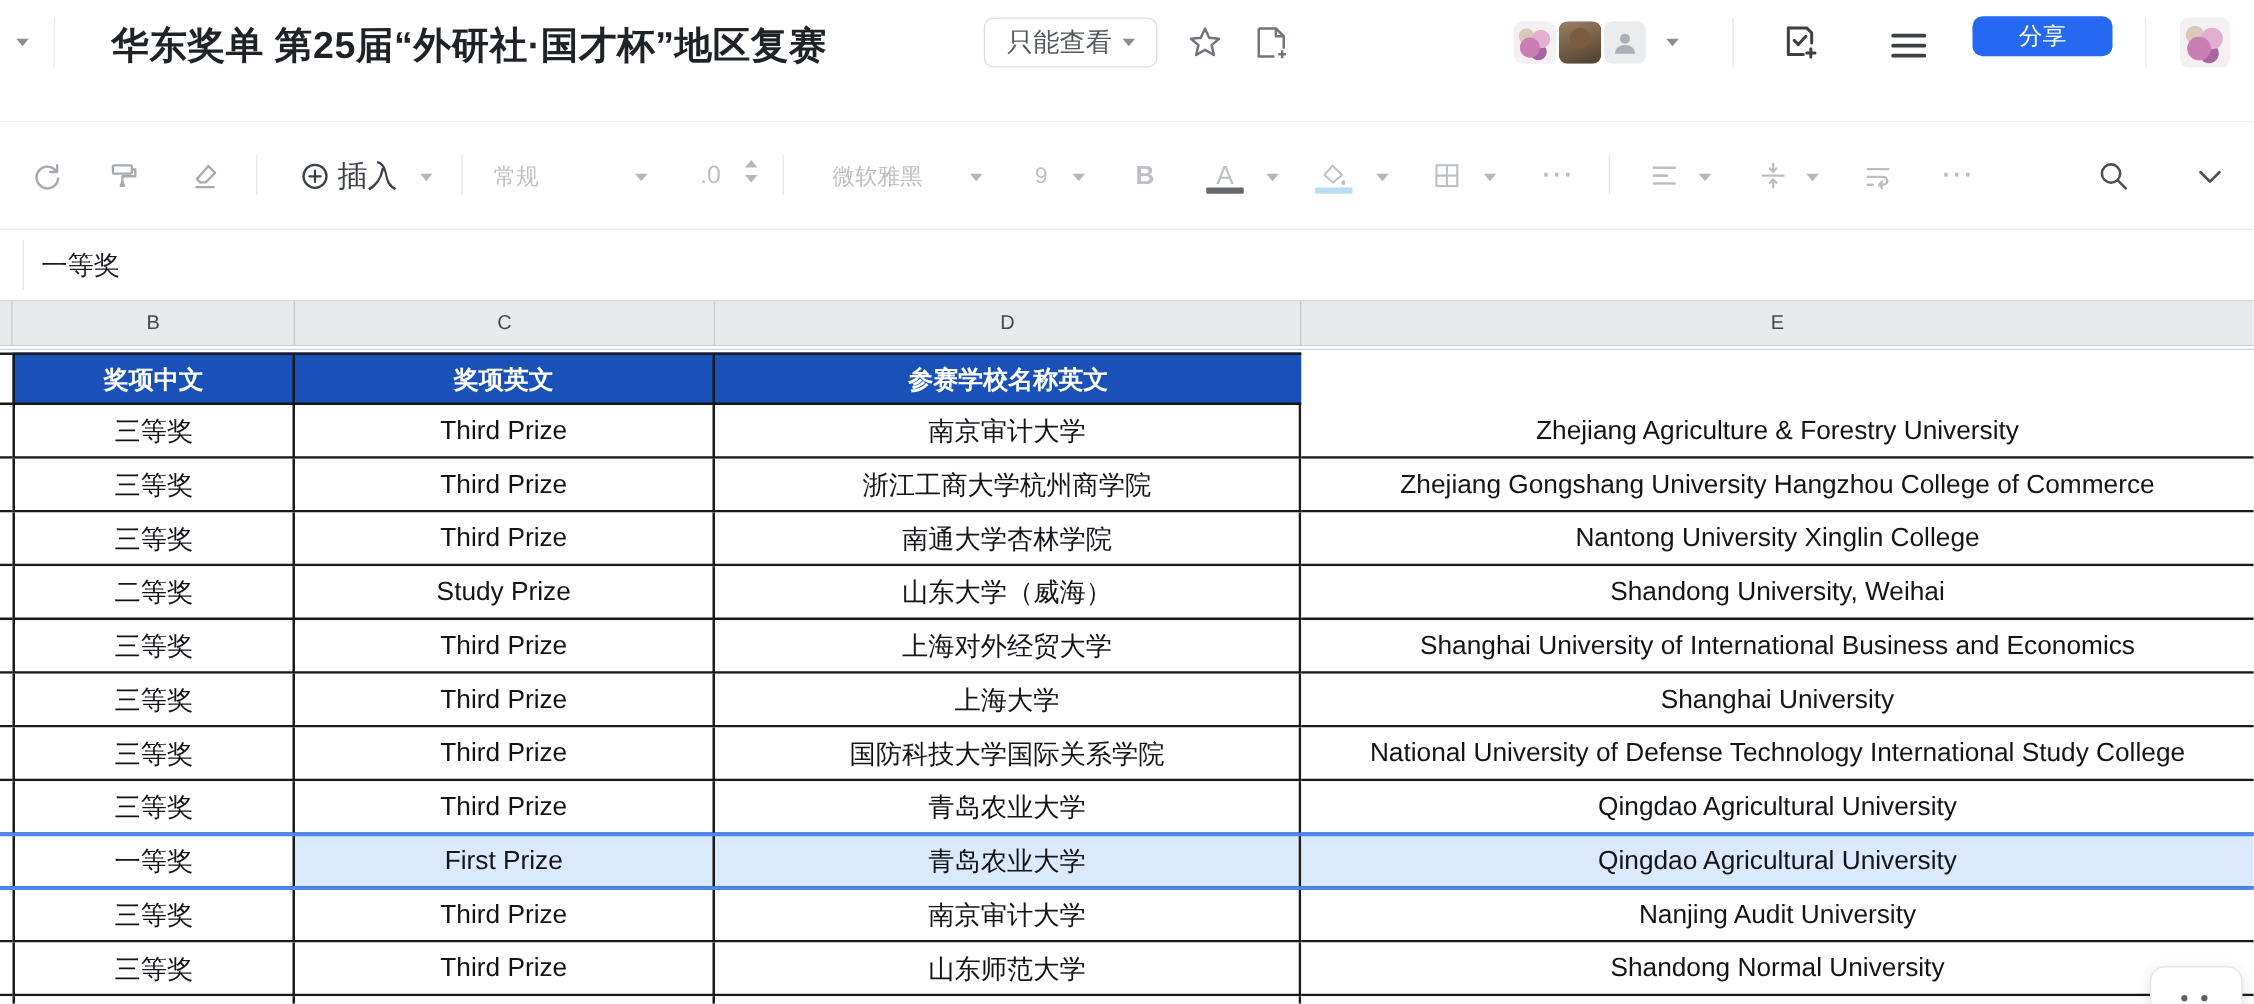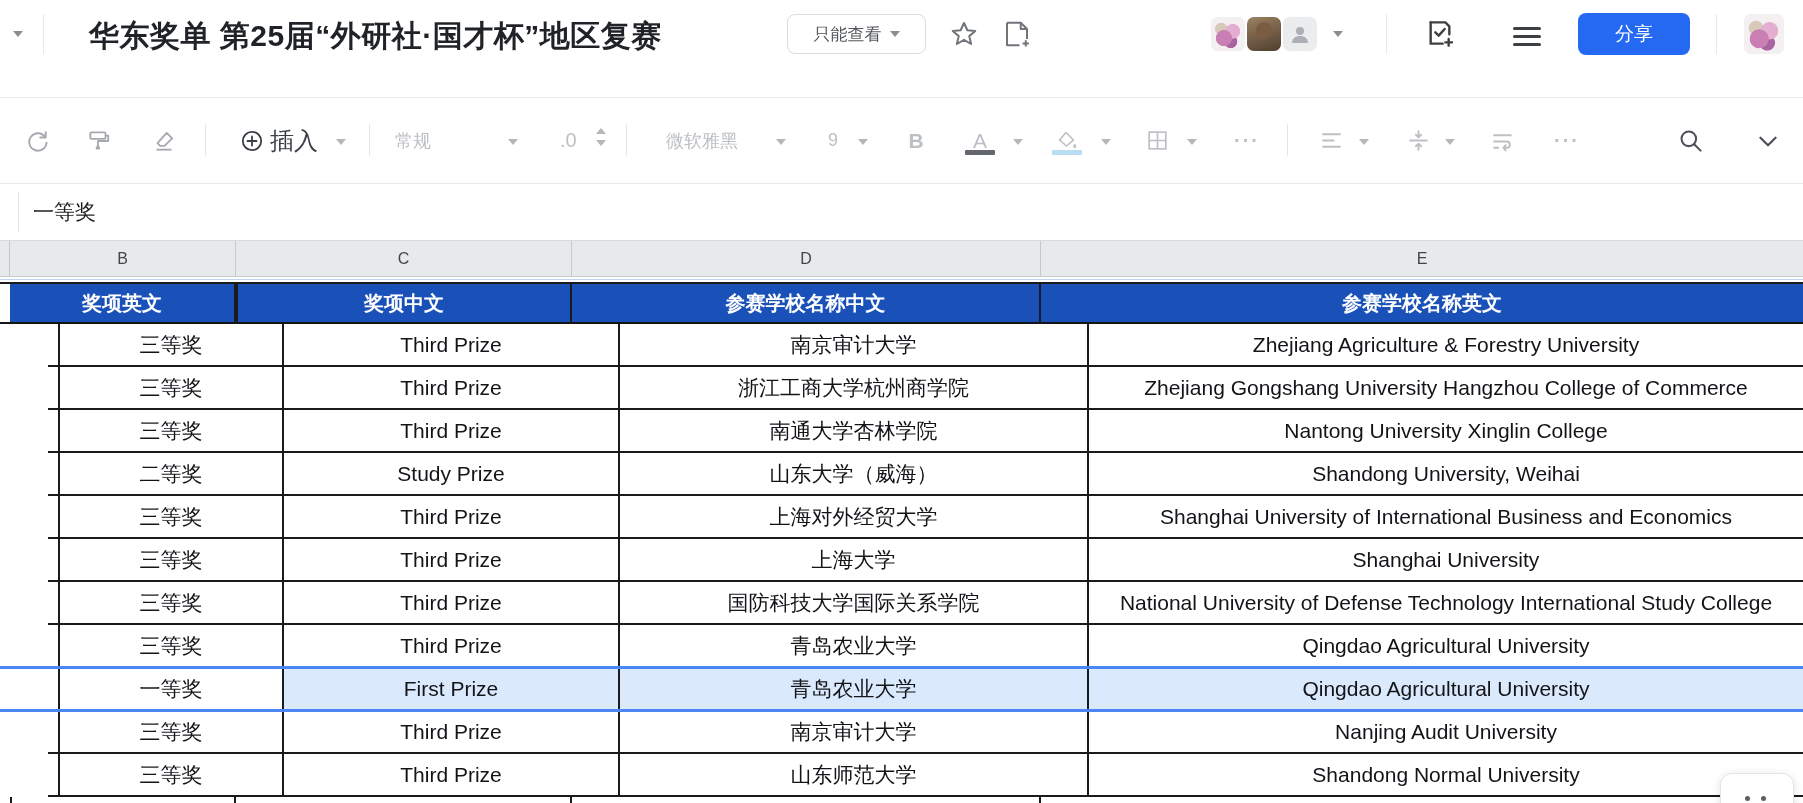--- a/index.html
+++ b/index.html
@@ -4,28 +4,28 @@
 <style>
   html,body{margin:0;padding:0;background:#fff;}
   body{width:1803px;height:803px;overflow:hidden;font-family:"Liberation Sans",sans-serif;position:relative;}
   .abs{position:absolute;text-align:center;}
   
   .titlebar{position:absolute;left:0;top:0;width:1803px;height:97px;background:#fff;border-bottom:1px solid #ececee;}
   .caret{width:0;height:0;border-left:5px solid transparent;border-right:5px solid transparent;border-top:6px solid #8a8d92;}
   .tb-divider{position:absolute;width:1px;background:#e8e9eb;}
   .doc-title{font-size:30px;font-weight:600;color:#1f2226;letter-spacing:.5px;white-space:nowrap;}
   .perm-pill{position:absolute;left:787px;top:14px;width:139px;height:40px;border:1px solid #d9dbde;border-radius:8px;background:#fff;display:flex;align-items:center;justify-content:center;gap:8px;cursor:pointer;}
-  .perm-pill span{font-size:17px;color:#55585d;}
+  .perm-pill span{font-size:21px;color:#55585d;}
   .icon{color:#71747a;}
   .avatar{width:36px;height:36px;border-radius:8px;border:1px solid #fff;box-sizing:border-box;overflow:hidden;}
   .avatar.flower{background:radial-gradient(circle at 38% 62%,#c97fb4 0 26%,transparent 28%),radial-gradient(circle at 64% 42%,#e4aed0 0 24%,transparent 26%),radial-gradient(circle at 58% 72%,#a863a0 0 20%,transparent 22%),radial-gradient(circle at 30% 35%,#d9c9b8 0 18%,transparent 20%),#f4eff1;}
   .avatar.person{background:radial-gradient(circle at 50% 40%,#7a5c42 0 30%,transparent 32%),linear-gradient(160deg,#9c8062,#4e3e2e);}
   .avatar.placeholder{background:#ebecee;display:flex;align-items:center;justify-content:center;}
   .hamburger div{width:28px;height:3.5px;background:#3c4043;border-radius:2px;margin:4.5px 0;}
-  .share-btn{position:absolute;left:1578px;top:13px;width:112px;height:42px;border:none;border-radius:8px;background:#2569f2;color:#fff;font-size:19px;font-family:"Liberation Sans",sans-serif;cursor:pointer;}
+  .share-btn{position:absolute;left:1578px;top:13px;width:112px;height:32px;border:none;border-radius:8px;background:#2569f2;color:#fff;font-size:19px;font-family:"Liberation Sans",sans-serif;cursor:pointer;}
   
   .toolbar{position:absolute;left:0;top:98px;width:1803px;height:85px;background:#fff;border-bottom:1px solid #e9eaec;}
   .titem{position:absolute;top:0;height:85px;display:flex;align-items:center;justify-content:center;}
   .tdiv{position:absolute;top:26px;width:1px;height:32px;background:#e4e5e7;}
   .dis{color:#bcbfc4;}
   .semi{color:#a6aab0;}
   .dark{color:#3a3e45;}
   .tcaret{border-top-color:#b4b7bc;}
   .tool-label{font-size:18px;white-space:nowrap;}
   .colorbar{position:absolute;height:5px;border-radius:1px;}
@@ -37,21 +37,21 @@
   .colstrip{position:absolute;left:0;top:240px;width:1803px;height:37px;background:#e8e9eb;border-top:1px solid #d9dadc;border-bottom:1px solid #c9cacc;box-sizing:border-box;display:flex;}
   .colstrip .ch{display:flex;align-items:center;justify-content:center;font-size:16px;color:#43464a;border-right:1px solid #c7c8cb;box-sizing:border-box;}
   .freeze-gap{position:absolute;left:0;top:277px;width:1803px;height:5px;background:#fff;}
   .freeze-line{position:absolute;left:0;top:2px;width:1803px;height:1px;background:#bcd2f0;}
   
   .sheet{position:absolute;left:0;top:282px;width:1803px;height:521px;}
   .grid-row{display:grid;grid-template-columns:10px 226px 336px 469px auto;}
   .hrow{height:42px;}
   .hrow .cell{background:#1a51b8;color:#fff;font-weight:700;font-size:20px;border-top:2px solid #1b1b1d;border-bottom:2px solid #131417;}
   .hrow .edge{background:#fff;border-top:2px solid #1b1b1d;border-bottom:2px solid #131417;}
-  .drow{height:43px;margin-left:48px;}
+  .drow{height:43px;}
   .cell{display:flex;align-items:center;justify-content:center;box-sizing:border-box;border-right:2px solid #191a1c;font-size:21px;color:#121418;white-space:nowrap;overflow:hidden;}
   .cell.first{border-left:2px solid #191a1c;}
   .cell.last{border-right:none;}
   .drow .cell{border-bottom:2px solid #191a1c;background:#fff;}
   .edge{box-sizing:border-box;background:#fff;}
   .drow .edge{border-bottom:2px solid #191a1c;}
   .drow.selected .cell{background:#dbe9fc;}
   .drow.selected .cell.anchor{background:#fff;}
   .sel-line{position:absolute;left:0;width:1803px;height:3px;background:#4b86f2;z-index:5;}
   .stub-row{height:6px;}
@@ -247,23 +247,22 @@
   <div class="ch" style="flex:1;border-right:none;">E</div>
 </div>
 <div class="freeze-gap">
     <div class="freeze-line"></div>
   </div>
 
 <div class="sheet">
 
   <div class="grid-row hrow">
     <div class="edge"></div>
+    <div class="cell first">奖项中文</div>
     <div class="cell">奖项英文</div>
-    <div class="cell first">奖项中文</div>
-    <div class="cell">参赛学校名称中文</div>
     <div class="cell last">参赛学校名称英文</div>
   </div>
 
   <div class="grid-row drow">
     <div class="edge"></div>
     <div class="cell first">三等奖</div>
     <div class="cell">Third Prize</div>
     <div class="cell">南京审计大学</div>
     <div class="cell last">Zhejiang Agriculture &amp; Forestry University</div>
   </div>

